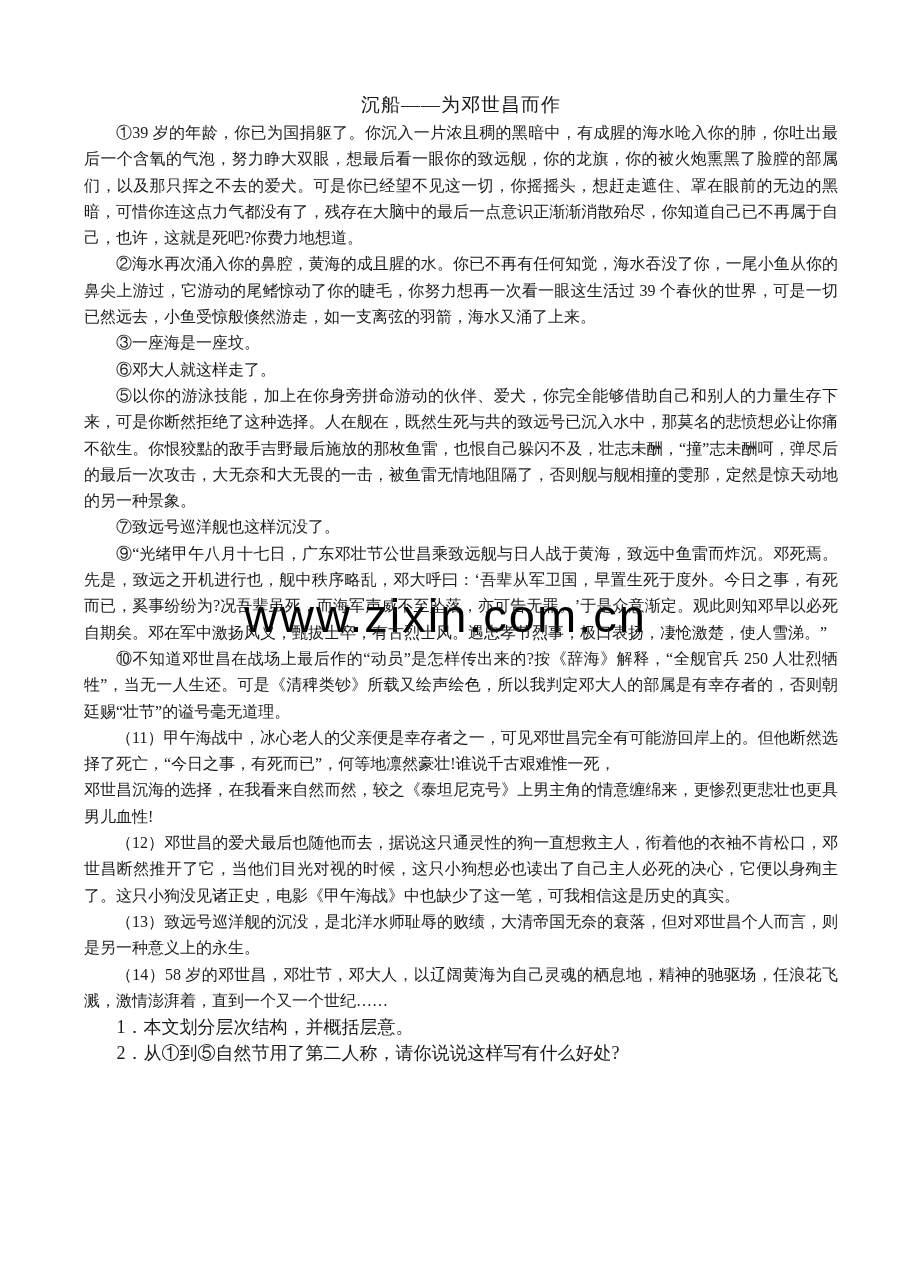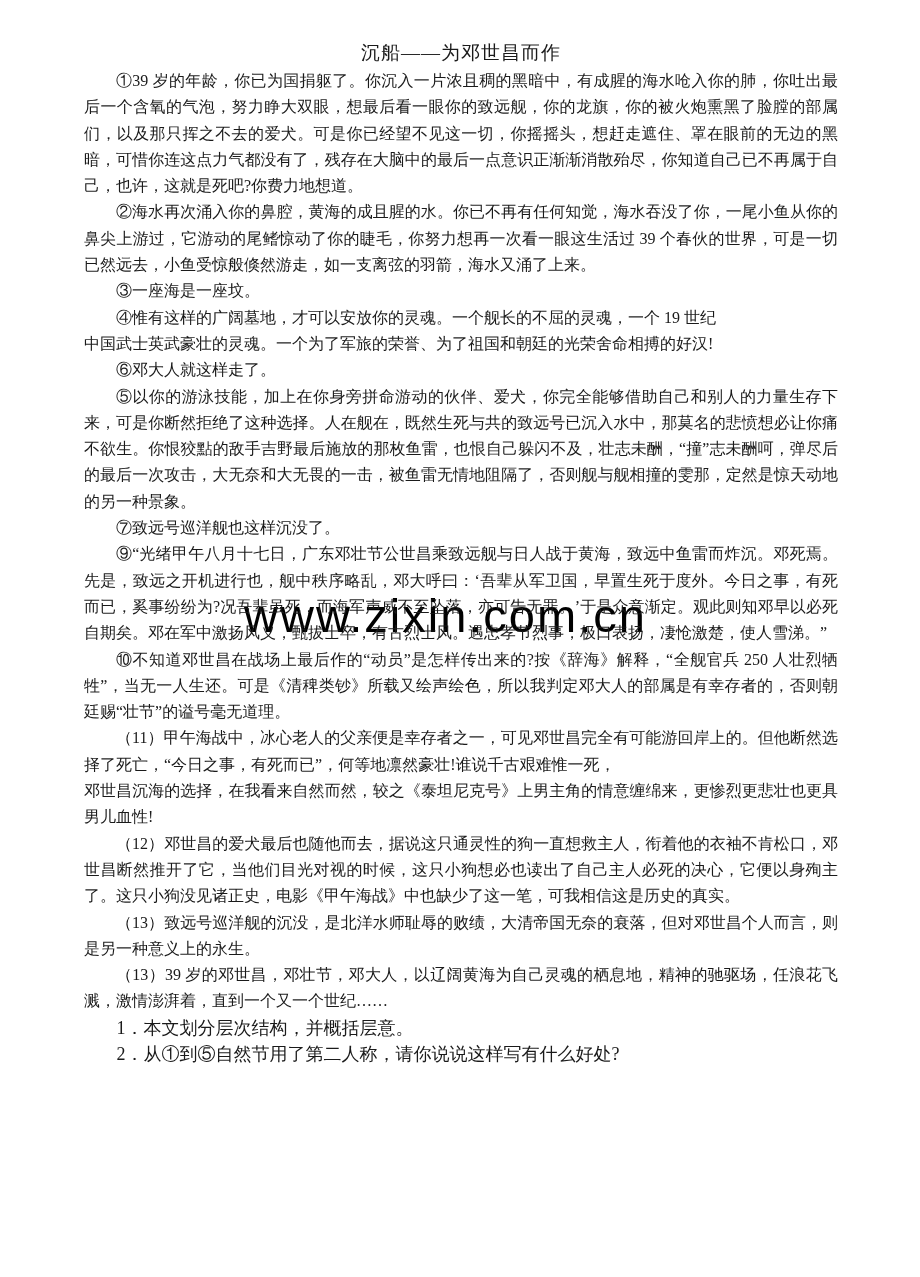--- a/index.html
+++ b/index.html
@@ -13,21 +13,21 @@
     height: 1277px;
     background: #ffffff;
     overflow: hidden;
     box-sizing: border-box;
     font-family: "Liberation Serif", "DejaVu Serif", serif;
     color: #1a1a1a;
   }
   .content {
     position: relative;
     z-index: 1;
-    padding: 38px 82px 0 84px;
+    padding: 90px 82px 0 84px;
   }
   .doc-title {
     margin: 0;
     font-size: 19px;
     font-weight: normal;
     line-height: 30px;
     text-align: center;
     letter-spacing: 1px;
   }
   .para {
@@ -63,31 +63,29 @@
 <body>
 
 <div class="page">
   <div class="watermark">www.zixin.com.cn</div>
   <div class="content">
     <h1 class="doc-title">沉船——为邓世昌而作</h1>
     <div>
         <p class="para">①39 岁的年龄，你已为国捐躯了。你沉入一片浓且稠的黑暗中，有成腥的海水呛入你的肺，你吐出最后一个含氧的气泡，努力睁大双眼，想最后看一眼你的致远舰，你的龙旗，你的被火炮熏黑了脸膛的部属们，以及那只挥之不去的爱犬。可是你已经望不见这一切，你摇摇头，想赶走遮住、罩在眼前的无边的黑暗，可惜你连这点力气都没有了，残存在大脑中的最后一点意识正渐渐消散殆尽，你知道自己已不再属于自己，也许，这就是死吧?你费力地想道。</p>
         <p class="para">②海水再次涌入你的鼻腔，黄海的成且腥的水。你已不再有任何知觉，海水吞没了你，一尾小鱼从你的鼻尖上游过，它游动的尾鳍惊动了你的睫毛，你努力想再一次看一眼这生活过 39 个春伙的世界，可是一切已然远去，小鱼受惊般倏然游走，如一支离弦的羽箭，海水又涌了上来。</p>
         <p class="para">③一座海是一座坟。</p>
-        <p class="para">④惟有这样的广阔墓地，才可以安放你的灵魂。一个舰长的不屈的灵魂，一个 19 世纪
-中国武士英武豪壮的灵魂。一个为了军旅的荣誉、为了祖国和朝廷的光荣舍命相搏的好汉!</p>
         <p class="para">⑥邓大人就这样走了。</p>
         <p class="para">⑤以你的游泳技能，加上在你身旁拼命游动的伙伴、爱犬，你完全能够借助自己和别人的力量生存下来，可是你断然拒绝了这种选择。人在舰在，既然生死与共的致远号已沉入水中，那莫名的悲愤想必让你痛不欲生。你恨狡點的敌手吉野最后施放的那枚鱼雷，也恨自己躲闪不及，壮志未酬，“撞”志未酬呵，弹尽后的最后一次攻击，大无奈和大无畏的一击，被鱼雷无情地阻隔了，否则舰与舰相撞的雯那，定然是惊天动地的另一种景象。</p>
         <p class="para">⑦致远号巡洋舰也这样沉没了。</p>
         <p class="para">⑨“光绪甲午八月十七日，广东邓壮节公世昌乘致远舰与日人战于黄海，致远中鱼雷而炸沉。邓死焉。先是，致远之开机进行也，舰中秩序略乱，邓大呼曰：‘吾辈从军卫国，早置生死于度外。今日之事，有死而已，奚事纷纷为?况吾辈虽死，而海军声威不至坠落，亦可告无罪。’于是众意渐定。观此则知邓早以必死自期矣。邓在军中激扬风义，甄拔士卒，有古烈士风。遇忠孝节烈事，极口表扬，凄怆激楚，使人雪涕。”</p>
         <p class="para">⑩不知道邓世昌在战场上最后作的“动员”是怎样传出来的?按《辞海》解释，“全舰官兵 250 人壮烈牺牲”，当无一人生还。可是《清稗类钞》所载又绘声绘色，所以我判定邓大人的部属是有幸存者的，否则朝廷赐“壮节”的谥号毫无道理。</p>
         <p class="para">（11）甲午海战中，冰心老人的父亲便是幸存者之一，可见邓世昌完全有可能游回岸上的。但他断然选择了死亡，“今日之事，有死而已”，何等地凛然豪壮!谁说千古艰难惟一死，
 邓世昌沉海的选择，在我看来自然而然，较之《泰坦尼克号》上男主角的情意缠绵来，更惨烈更悲壮也更具男儿血性!</p>
         <p class="para">（12）邓世昌的爱犬最后也随他而去，据说这只通灵性的狗一直想救主人，衔着他的衣袖不肯松口，邓世昌断然推开了它，当他们目光对视的时候，这只小狗想必也读出了自己主人必死的决心，它便以身殉主了。这只小狗没见诸正史，电影《甲午海战》中也缺少了这一笔，可我相信这是历史的真实。</p>
         <p class="para">（13）致远号巡洋舰的沉没，是北洋水师耻辱的败绩，大清帝国无奈的衰落，但对邓世昌个人而言，则是另一种意义上的永生。</p>
-        <p class="para">（13）39 岁的邓世昌，邓壮节，邓大人，以辽阔黄海为自己灵魂的栖息地，精神的驰驱场，任浪花飞溅，激情澎湃着，直到一个又一个世纪……</p>
+        <p class="para">（14）58 岁的邓世昌，邓壮节，邓大人，以辽阔黄海为自己灵魂的栖息地，精神的驰驱场，任浪花飞溅，激情澎湃着，直到一个又一个世纪……</p>
       </div>
     <div>
         <p class="question">1．本文划分层次结构，并概括层意。</p>
         <p class="question">2．从①到⑤自然节用了第二人称，请你说说这样写有什么好处?</p>
       </div>
   </div>
 </div>
 
 </body></html>

